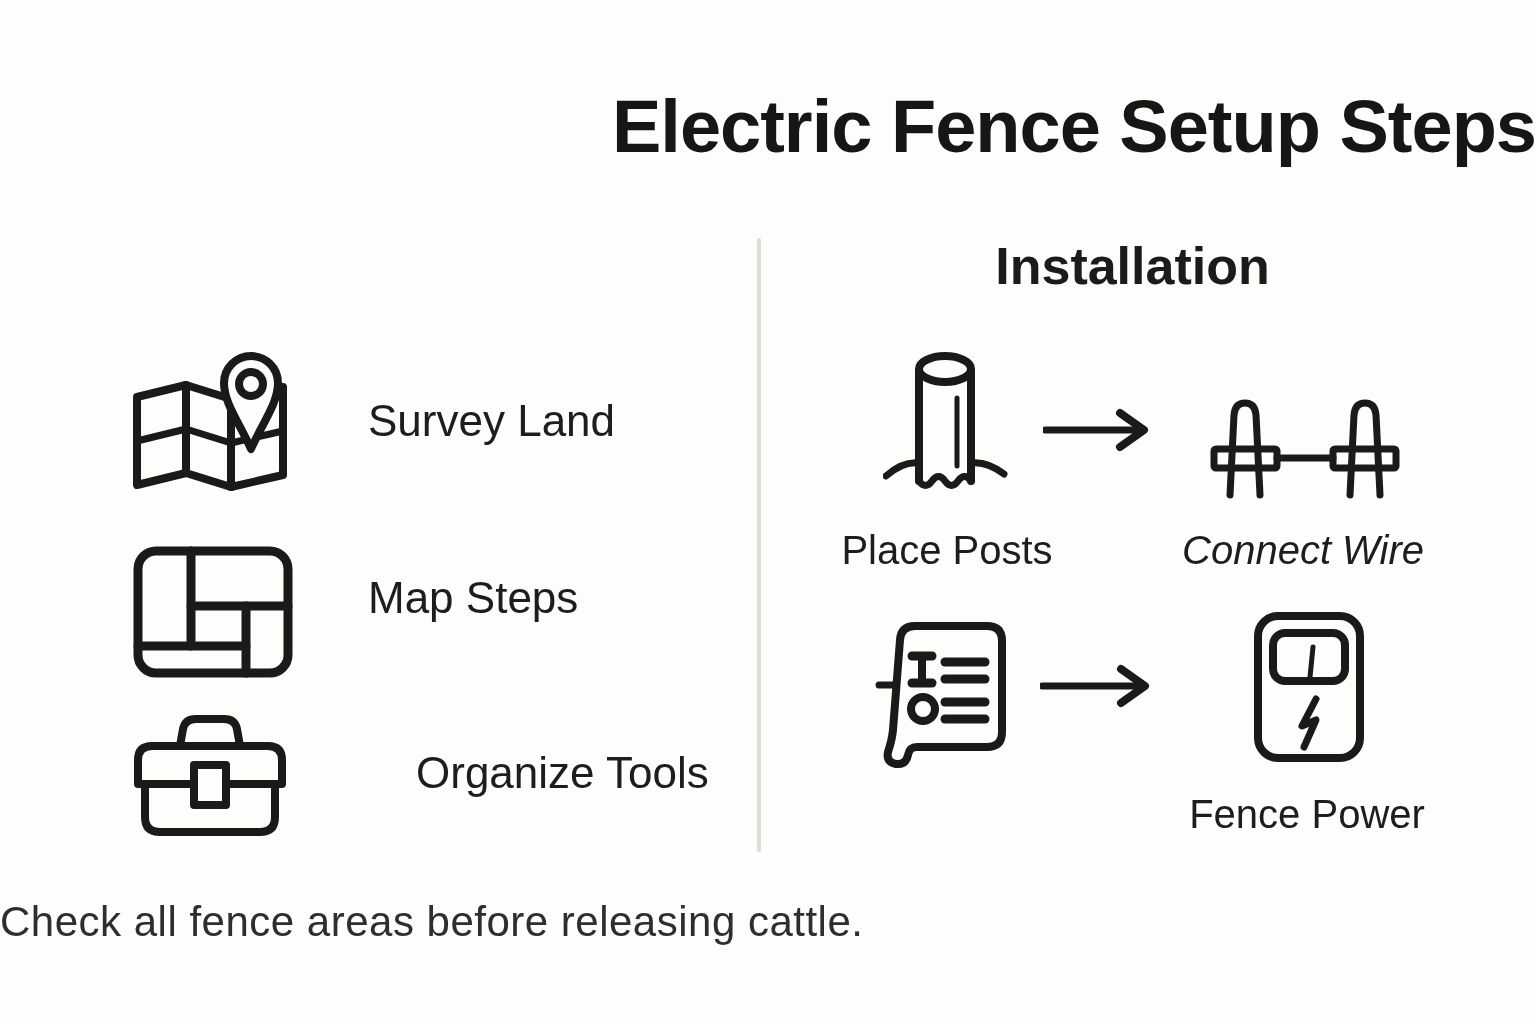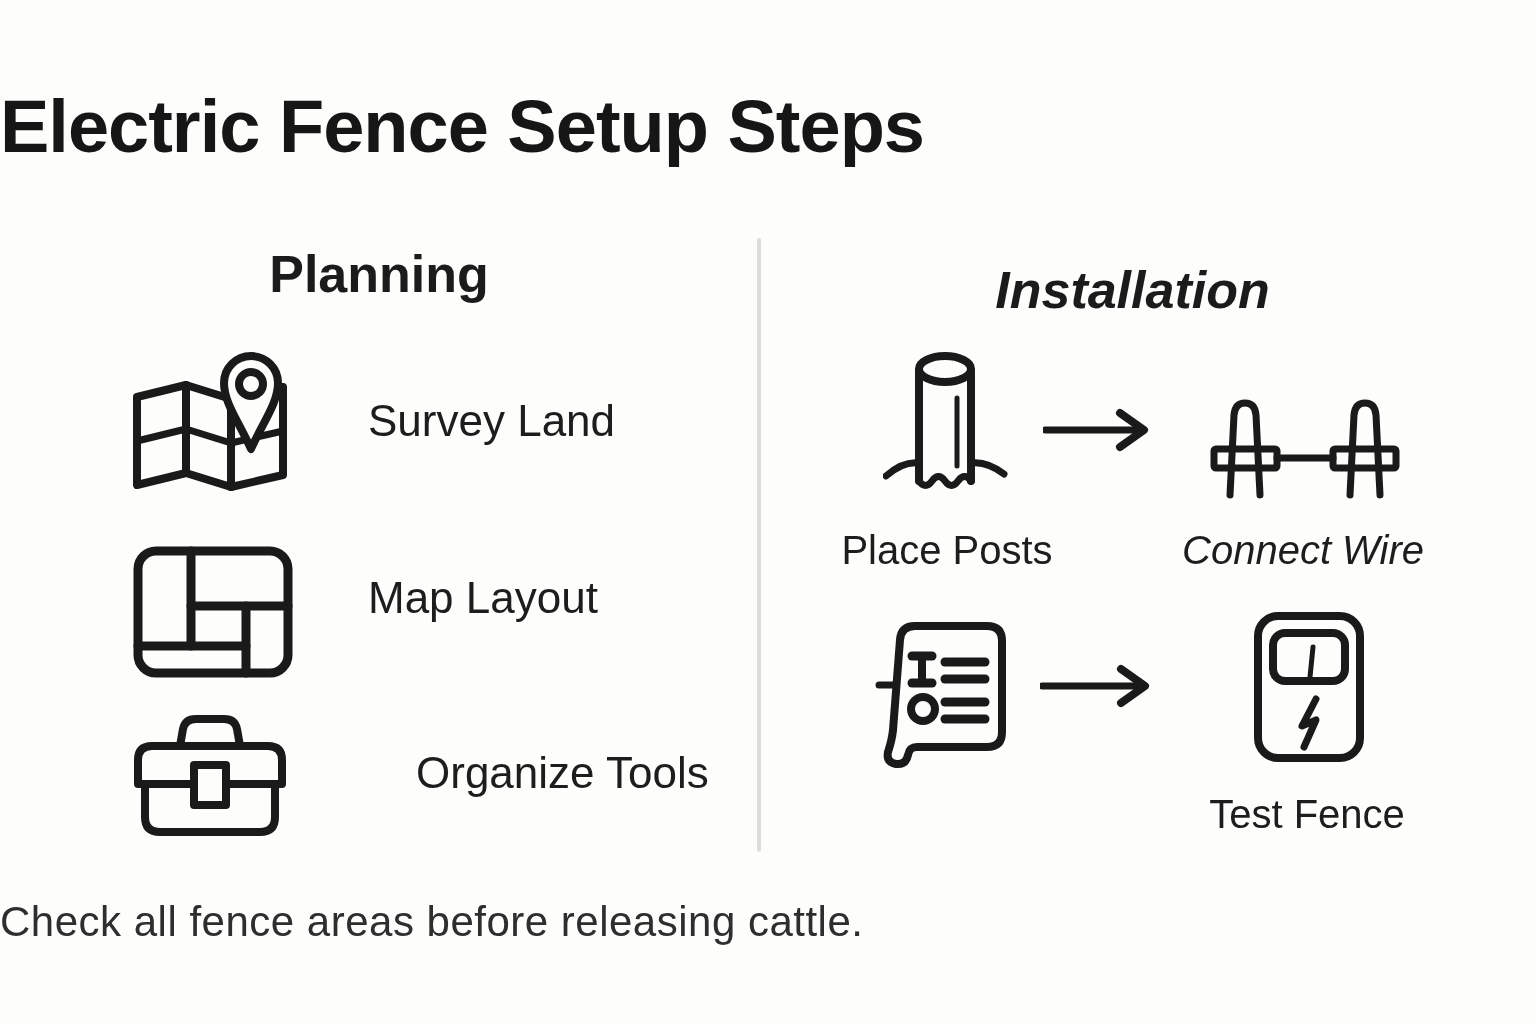--- a/index.html
+++ b/index.html
@@ -8,29 +8,29 @@
     background:#fdfdfb;
     font-family:"Liberation Sans", sans-serif;
     color:#1a1a1a;
     overflow:hidden;
     position:relative;
   }
   .canvas{position:absolute;inset:0;width:1536px;height:1024px;}
   .abs{position:absolute;}
   .title{
     top:84px;left:0;width:1536px;
-    text-align:left;
+    text-align:right;
     font-size:74px;font-weight:700;letter-spacing:-1px;color:#161616;
   }
   .col-heading{
     font-size:52px;font-weight:600;color:#1b1b1b;
     text-align:center;
   }
   .heading-planning{top:244px;left:0;width:758px;}
-  .heading-installation{top:260px;left:760px;width:745px;font-style:italic;}
+  .heading-installation{top:236px;left:760px;width:745px;}
   .divider{
     top:238px;left:757px;width:4px;height:614px;
     background:#dcdcd9;border-radius:2px;
   }
   .item-label{
     font-size:44px;font-weight:500;color:#1d1d1d;white-space:nowrap;
   }
   .step-label{
     font-size:40px;font-weight:500;color:#1d1d1d;white-space:nowrap;
     transform:translateX(-50%);
@@ -43,21 +43,20 @@
   .stroke{fill:none;stroke:#1a1a1a;stroke-linecap:round;stroke-linejoin:round;}
   .fillbg{fill:#fdfdfb;stroke:#1a1a1a;stroke-linecap:round;stroke-linejoin:round;}
 </style>
 </head>
 <body>
 
 <div class="canvas">
 
   <div class="abs title">Electric Fence Setup Steps</div>
 
-  <div class="abs col-heading heading-planning">Planning</div>
   <div class="abs col-heading heading-installation">Installation</div>
 
   <div class="abs divider"></div>
 
   <div class="abs" style="top:352px;left:131px;">
     <svg width="165" height="142" viewBox="0 0 165 142">
       <path class="stroke" stroke-width="8" d="M6,45 L55,33 L100,47 L152,35 L152,123 L100,135 L55,121 L6,133 Z"></path>
       <path class="stroke" stroke-width="8" d="M55,33 L55,121"></path>
       <path class="stroke" stroke-width="8" d="M100,47 L100,135"></path>
       <path class="stroke" stroke-width="7" d="M6,89 L55,77 L100,91 L152,79"></path>
@@ -69,21 +68,21 @@
 
   <div class="abs" style="top:546px;left:133px;">
     <svg width="160" height="132" viewBox="0 0 160 132">
       <rect class="stroke" stroke-width="9" x="5" y="5" width="150" height="122" rx="18"></rect>
       <path class="stroke" stroke-width="9" d="M58,5 V100"></path>
       <path class="stroke" stroke-width="9" d="M58,60 H155"></path>
       <path class="stroke" stroke-width="9" d="M113,60 V127"></path>
       <path class="stroke" stroke-width="9" d="M5,100 H113"></path>
     </svg>
   </div>
-  <div class="abs item-label" style="top:573px;left:368px;">Map Layout</div>
+  <div class="abs item-label" style="top:573px;left:368px;">Map Steps</div>
 
   <div class="abs" style="top:706px;left:130px;">
     <svg width="160" height="134" viewBox="0 0 160 134">
       <path class="stroke" stroke-width="8" d="M50,40 L53,23 Q55,13 66,13 L94,13 Q105,13 107,23 L110,40"></path>
       <path class="stroke" stroke-width="8" d="M8,78 V54 Q8,40 22,40 H138 Q152,40 152,54 V78 Z"></path>
       <path class="stroke" stroke-width="8" d="M15,78 H145 V111 Q145,126 130,126 H30 Q15,126 15,111 Z"></path>
       <rect class="fillbg" stroke-width="8" x="64" y="59" width="32" height="40"></rect>
     </svg>
   </div>
   <div class="abs item-label" style="top:748px;left:368px;margin-left:48px;">Organize Tools</div>
@@ -142,17 +141,17 @@
   </div>
 
   <div class="abs" style="top:611px;left:1253px;">
     <svg width="112" height="152" viewBox="0 0 112 152">
       <rect class="stroke" stroke-width="8" x="5" y="5" width="102" height="142" rx="20"></rect>
       <rect class="stroke" stroke-width="8" x="20" y="22" width="72" height="48" rx="12"></rect>
       <path class="stroke" stroke-width="5" d="M57,66 L60,36"></path>
       <path class="stroke" stroke-width="7" d="M63,88 L49,115 L63,109 L51,136"></path>
     </svg>
   </div>
-  <div class="abs step-label" style="top:792px;left:1307px;">Test Fence</div>
+  <div class="abs step-label" style="top:792px;left:1307px;">Fence Power</div>
 
   <div class="abs footer-note">Check all fence areas before releasing cattle.</div>
 
 </div>
 
 </body></html>

